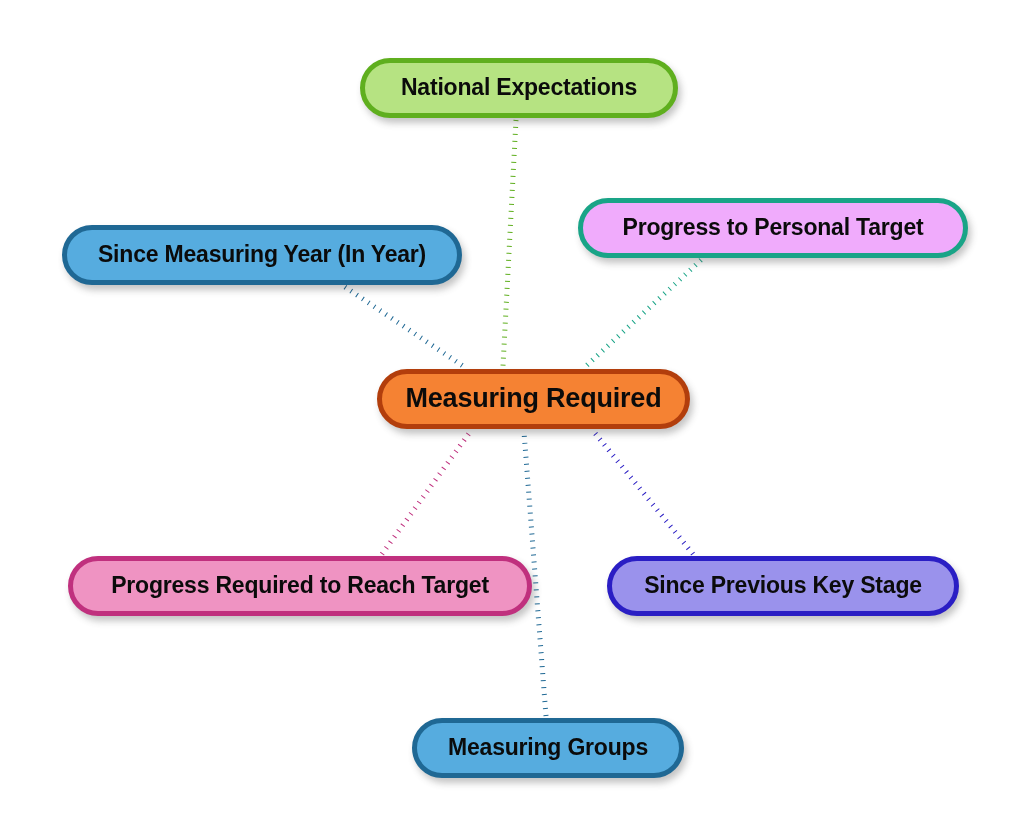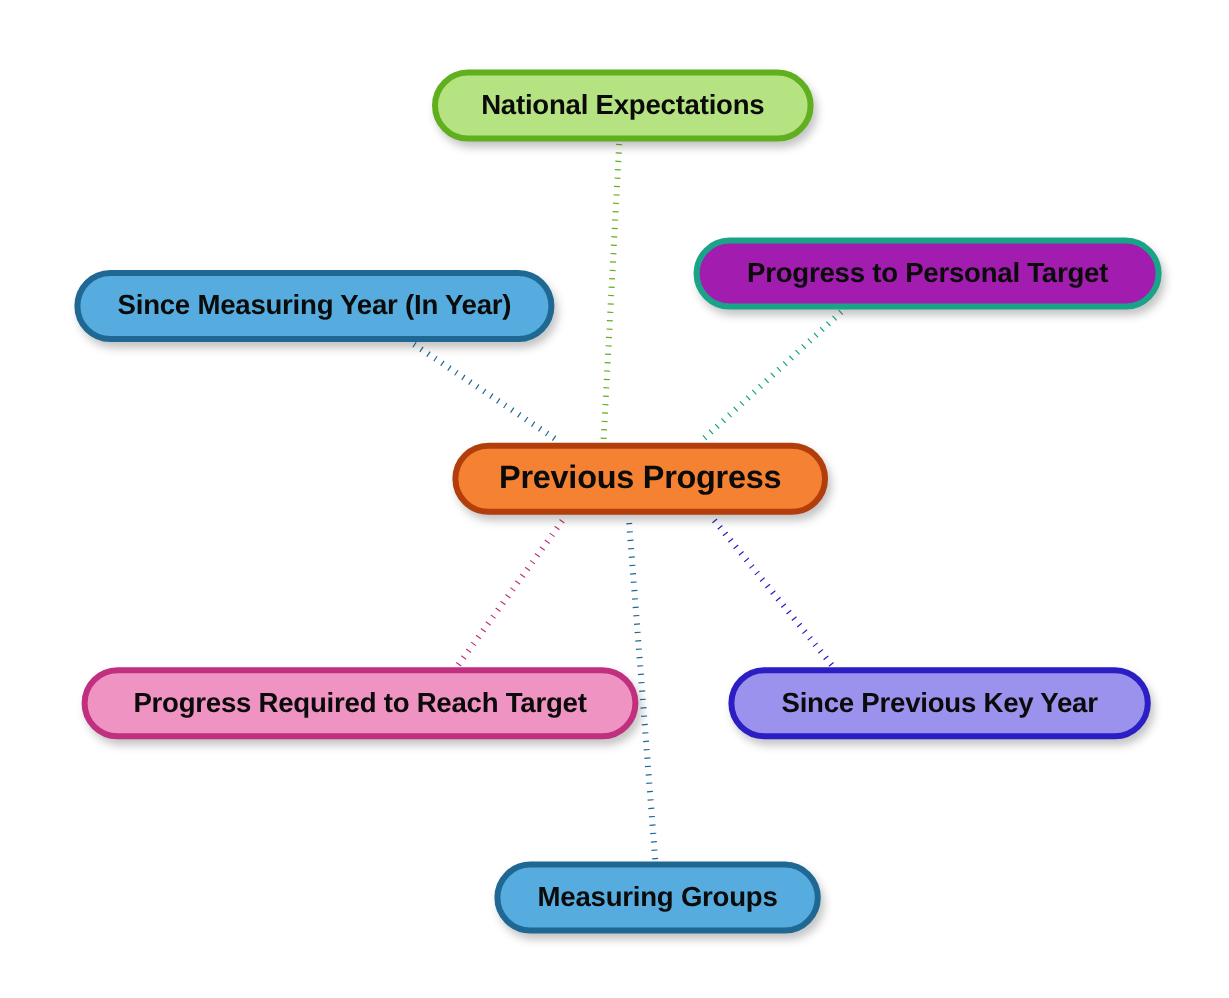--- a/index.html
+++ b/index.html
@@ -67,40 +67,40 @@
   <svg id="edges" viewBox="0 0 1024 832" xmlns="http://www.w3.org/2000/svg">
       <line x1="516" y1="120" x2="503" y2="366" stroke="#5FAF1E" stroke-width="5" stroke-linecap="butt" stroke-dasharray="1 6"></line>
       <line x1="345" y1="287" x2="463" y2="366" stroke="#1F6894" stroke-width="5" stroke-linecap="butt" stroke-dasharray="1 6"></line>
       <line x1="701" y1="260" x2="586" y2="366" stroke="#19A487" stroke-width="5" stroke-linecap="butt" stroke-dasharray="1 6"></line>
       <line x1="382" y1="554" x2="470" y2="432" stroke="#C0307E" stroke-width="5" stroke-linecap="butt" stroke-dasharray="1 6"></line>
       <line x1="693" y1="554" x2="594" y2="432" stroke="#2A1EC4" stroke-width="5" stroke-linecap="butt" stroke-dasharray="1 6"></line>
       <line x1="546" y1="716" x2="524" y2="432" stroke="#1F6894" stroke-width="5" stroke-linecap="butt" stroke-dasharray="1 6"></line>
     </svg>
 
   <div class="node central" style="left: 377px; top: 369px; width: 313px; height: 60px; background: rgb(245, 130, 51); border-color: rgb(178, 62, 12);">
-    <span class="node-label">Previous Progress</span>
+    <span class="node-label">Measuring Required</span>
   </div>
 
   <div class="node branch" style="left: 360px; top: 58px; width: 318px; height: 60px; background: rgb(182, 227, 130); border-color: rgb(95, 175, 30);">
     <span class="node-label">National Expectations</span>
   </div>
 
   <div class="node branch" style="left: 62px; top: 225px; width: 400px; height: 60px; background: rgb(86, 172, 223); border-color: rgb(31, 104, 148);">
     <span class="node-label">Since Measuring Year (In Year)</span>
   </div>
 
-  <div class="node branch" style="left: 578px; top: 198px; width: 390px; height: 60px; background: #a21caf; border-color: rgb(25, 164, 135);">
+  <div class="node branch" style="left: 578px; top: 198px; width: 390px; height: 60px; background: #f0abfc; border-color: rgb(25, 164, 135);">
     <span class="node-label">Progress to Personal Target</span>
   </div>
 
   <div class="node branch" style="left: 68px; top: 556px; width: 464px; height: 60px; background: rgb(239, 147, 194); border-color: rgb(192, 48, 126);">
     <span class="node-label">Progress Required to Reach Target</span>
   </div>
 
   <div class="node branch" style="left: 607px; top: 556px; width: 352px; height: 60px; background: rgb(154, 146, 236); border-color: rgb(42, 30, 196);">
-    <span class="node-label">Since Previous Key Year</span>
+    <span class="node-label">Since Previous Key Stage</span>
   </div>
 
   <div class="node branch" style="left: 412px; top: 718px; width: 272px; height: 60px; background: rgb(86, 172, 223); border-color: rgb(31, 104, 148);">
     <span class="node-label">Measuring Groups</span>
   </div>
 
 </div>
 
 </body></html>

